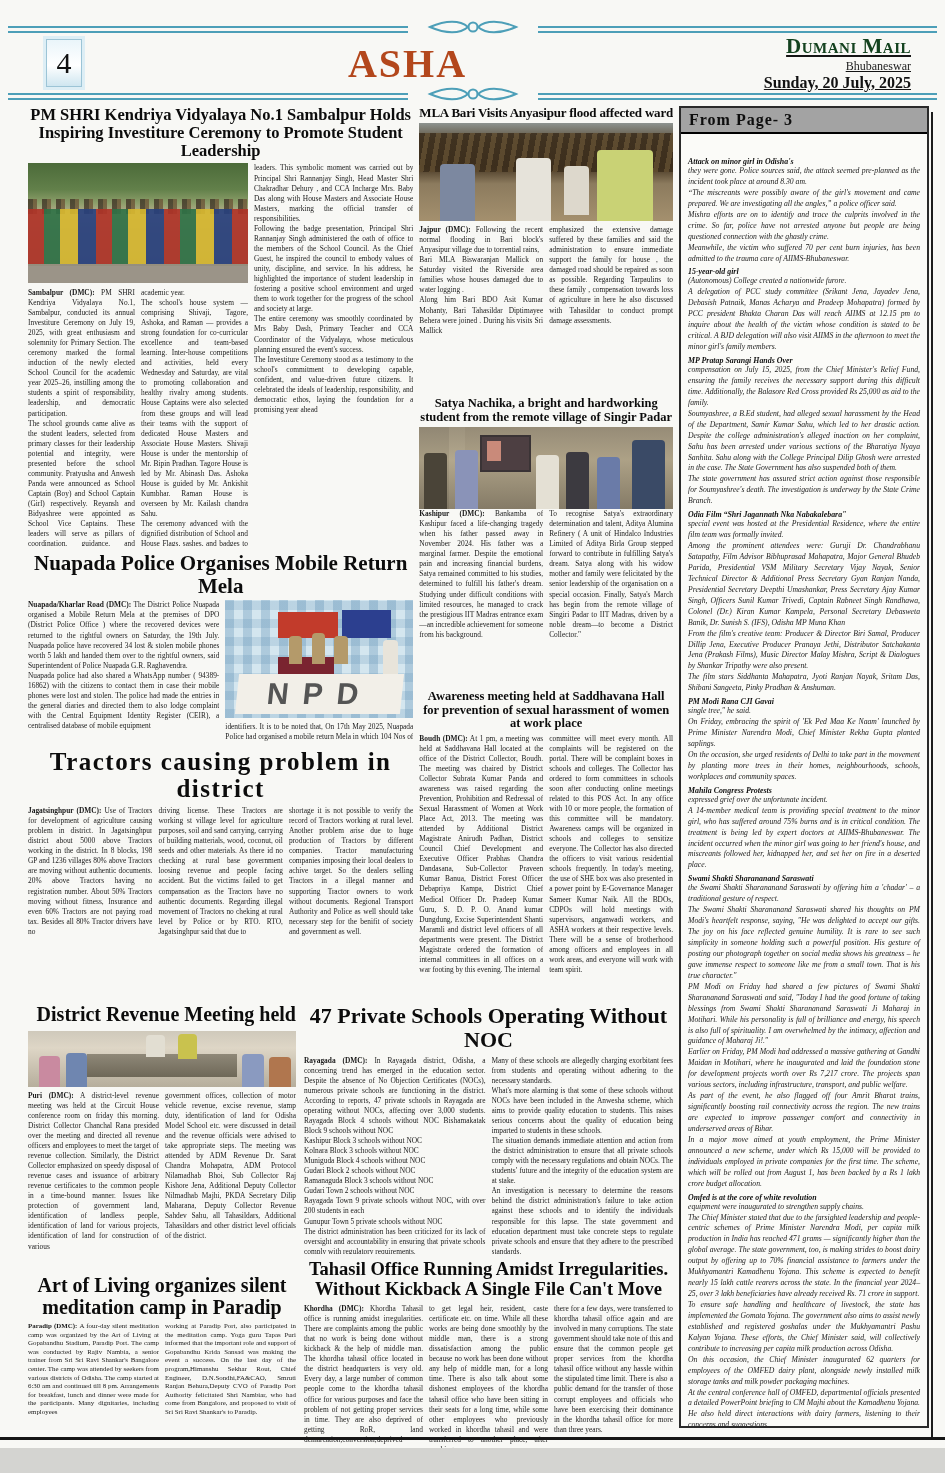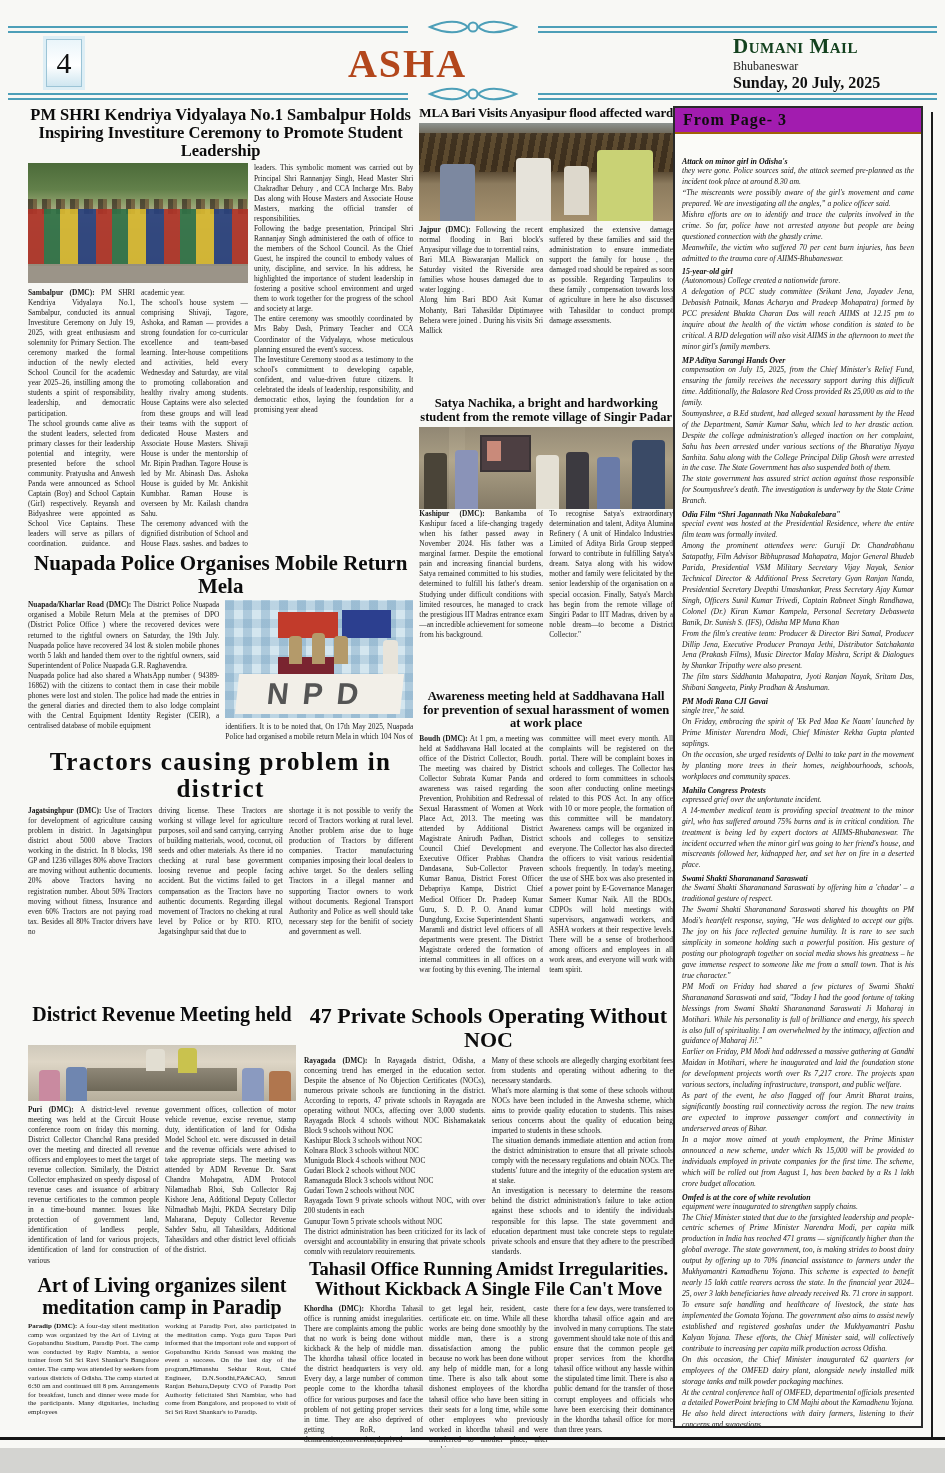--- a/index.html
+++ b/index.html
@@ -14,44 +14,44 @@
   .rule { position:relative; height:7px; margin:0 8px;
           border-top:2px solid #4d9fb8; border-bottom:2px solid #4d9fb8; }
   .orn { position:absolute; left:50%; top:-9px; transform:translateX(-50%);
          background:#f8f8f5; padding:0 10px; line-height:0; }
   .hdr-row { display:flex; align-items:center; height:60px; padding:0 34px 0 46px; }
   .pagenum { width:36px; height:48px; display:flex; align-items:center; justify-content:center;
              font-size:30px; background:linear-gradient(180deg,#eaf5fa,#ffffff 55%,#cfe6f0);
              border:1px solid #9cc4d6; box-shadow:0 0 0 3px #ddeef5; color:#111; }
   .local { flex:1; text-align:center; font-size:40px; font-weight:bold; letter-spacing:2px;
            color:#b3471c; }
-  .masthead { width:178px; text-align:left; }
+  .masthead { width:178px; text-align:right;text-decoration:underline; }
   .mh-name { font-size:21px; font-weight:bold; font-variant:small-caps; color:#14421f; letter-spacing:.5px; }
   .mh-city { font-size:12px; color:#222; }
   .mh-date { font-size:16px; font-weight:bold; color:#111; }
   
-  .content { display:flex; padding:6px 16px 0 28px; }
+  .content { display:flex; gap:6px; padding:6px 16px 0 28px; }
   .main-left { width:645px; display:flex; flex-direction:column; gap:6px; }
   .band-top { display:flex; gap:6px; height:892px; }
   .col-a { width:390px; display:flex; flex-direction:column; gap:6px; }
   .col-b { flex:1; display:flex; flex-direction:column; gap:6px; }
   .band-bottom { display:flex; gap:8px; height:470px; }
   .bb-left { width:268px; display:flex; flex-direction:column; gap:6px; }
   .bb-right { flex:1; display:flex; flex-direction:column; gap:6px; }
   .art { overflow:hidden; }
   .row { display:flex; gap:6px; }
   h2 { text-align:center; line-height:1.08; color:#0c0c0c; font-weight:bold;
        font-family:"Liberation Serif","DejaVu Serif",serif; }
   .h-kv { font-size:16.5px; margin-bottom:4px; }
   .h-mla { font-size:13px; letter-spacing:-.2px; margin-bottom:3px; white-space:nowrap; }
   .h-satya { font-size:12.5px; margin-bottom:3px; }
   .h-aware { font-size:12.5px; margin-bottom:3px; }
   .h-nua { font-size:21px; margin-bottom:3px; }
   .h-tract { font-size:25px; letter-spacing:1.5px; margin-bottom:4px; }
-  .h-rev { font-size:20px; margin-bottom:19px; }
+  .h-rev { font-size:20px; margin-bottom:5px;text-align:right; }
   .h-sch { font-size:22px; margin-bottom:4px; }
   .h-tah { font-size:18.5px; margin-bottom:4px; }
   .h-aol { font-size:20px; margin-bottom:4px; }
   .bt { font-size:7.4px; line-height:1.36; text-align:justify; white-space:pre-line;
         overflow:hidden; flex:1; color:#1b1b1b; }
   .dl { font-weight:bold; }
   .art-aol .bt { font-size:6.9px; line-height:1.24; }
   
   .photo { position:relative; overflow:hidden; background:#b9b2a2; }
   .ph-kv { height:130px; width:220px;
@@ -85,21 +85,21 @@
   .ph-npd .table { position:absolute; left:6%; bottom:4%; width:88%; height:34%; background:#f2efe8;
     color:#555; font-weight:bold; font-size:30px; letter-spacing:14px; text-align:center; line-height:40px;
     font-family:"Liberation Sans",sans-serif; transform:skewX(-6deg); }
   .ph-npd .cloth { position:absolute; left:28%; top:48%; width:30%; height:16%; background:#7a2430; }
   .ph-rev { height:56px; background:linear-gradient(180deg,#cfc9bb 0%,#ded6c6 30%,#b6ae9c 100%); }
   .ph-rev .table { position:absolute; left:22%; top:42%; width:56%; height:40%;
     background:linear-gradient(180deg,#8f8878,#6e6858); }
   
   .aside { width:250px; height:1322px; border:2px solid #2a2a2a; background:#fbfbf8;
            overflow:hidden; }
-  .fp3-titlebar { background:#a21caf; border-bottom:2px solid #a16207; padding:3px 8px; }
+  .fp3-titlebar { background:#a3a3a3; border-bottom:2px solid #000000; padding:3px 8px; }
   .fp3-title { font-size:16px; font-weight:bold; color:#0d0d0d; letter-spacing:1px; }
   .fp3-body-wrap { padding:20px 7px;font-style:italic; }
   .fp3-head { font-size:7.9px; font-weight:bold; margin-top:3px; color:#111; }
   .fp3-text { font-size:7.7px; line-height:1.42; text-align:justify; white-space:pre-line; color:#1b1b1b; }
   
   .vrule { position:absolute; top:112px; left:931px; width:2px; height:1326px; background:#1c1c1c; }
   .botrule { position:absolute; left:0; right:0; top:1437px; height:3px; background:#161616; }
   .botband { position:absolute; left:0; right:0; top:1448px; bottom:0; background:#d4d4d1; }
 </style>
 </head>
@@ -320,21 +320,21 @@
       </div>
       <div class="fp3-body-wrap">
           <div class="fp3-head">Attack on minor girl in Odisha's</div>
           <div class="fp3-text">they were gone. Police sources said, the attack seemed pre-planned as the incident took place at around 8.30 am.
 “The miscreants were possibly aware of the girl's movement and came prepared. We are investigating all the angles,” a police officer said.
 Mishra efforts are on to identify and trace the culprits involved in the crime. So far, police have not arrested anyone but people are being questioned connection with the ghastly crime.
 Meanwhile, the victim who suffered 70 per cent burn injuries, has been admitted to the trauma care of AIIMS-Bhubaneswar.</div>
           <div class="fp3-head">15-year-old girl</div>
           <div class="fp3-text">(Autonomous) College created a nationwide furore.
 A delegation of PCC study committee (Srikant Jena, Jayadev Jena, Debasish Patnaik, Manas Acharya and Pradeep Mohapatra) formed by PCC president Bhakta Charan Das will reach AIIMS at 12.15 pm to inquire about the health of the victim whose condition is stated to be critical. A BJD delegation will also visit AIIMS in the afternoon to meet the minor girl's family members.</div>
-          <div class="fp3-head">MP Aditya Sarangi Hands Over</div>
+          <div class="fp3-head">MP Pratap Sarangi Hands Over</div>
           <div class="fp3-text">compensation on July 15, 2025, from the Chief Minister's Relief Fund, ensuring the family receives the necessary support during this difficult time. Additionally, the Balasore Red Cross provided Rs 25,000 as aid to the family.
 Soumyashree, a B.Ed student, had alleged sexual harassment by the Head of the Department, Samir Kumar Sahu, which led to her drastic action. Despite the college administration's alleged inaction on her complaint, Sahu has been arrested under various sections of the Bharatiya Nyaya Sanhita. Sahu along with the College Principal Dilip Ghosh were arrested in the case. The State Government has also suspended both of them.
 The state government has assured strict action against those responsible for Soumyashree's death. The investigation is underway by the State Crime Branch.</div>
           <div class="fp3-head">Odia Film “Shri Jagannath Nka Nabakalebara"</div>
           <div class="fp3-text">special event was hosted at the Presidential Residence, where the entire film team was formally invited.
 Among the prominent attendees were: Guruji Dr. Chandrabhanu Satapathy, Film Advisor Bibhuprasad Mahapatra, Major General Bhudeb Parida, Presidential VSM Military Secretary Vijay Nayak, Senior Technical Director &amp; Additional Press Secretary Gyan Ranjan Nanda, Presidential Secretary Deepthi Umashankar, Press Secretary Ajay Kumar Singh, Officers Sunil Kumar Trivedi, Captain Rabneet Singh Randhawa, Colonel (Dr.) Kiran Kumar Kampela, Personal Secretary Debasweta Banik, Dr. Sunish S. (IFS), Odisha MP Muna Khan
 From the film's creative team: Producer &amp; Director Biri Samal, Producer Dillip Jena, Executive Producer Pranaya Jethi, Distributor Satchakanta Jena (Prakash Films), Music Director Malay Mishra, Script &amp; Dialogues by Shankar Tripathy were also present.
 The film stars Siddhanta Mahapatra, Jyoti Ranjan Nayak, Sritam Das, Shibani Sangeeta, Pinky Pradhan &amp; Anshuman.</div>
           <div class="fp3-head">PM Modi Rana CJI Gavai</div>
           <div class="fp3-text">single tree," he said.

